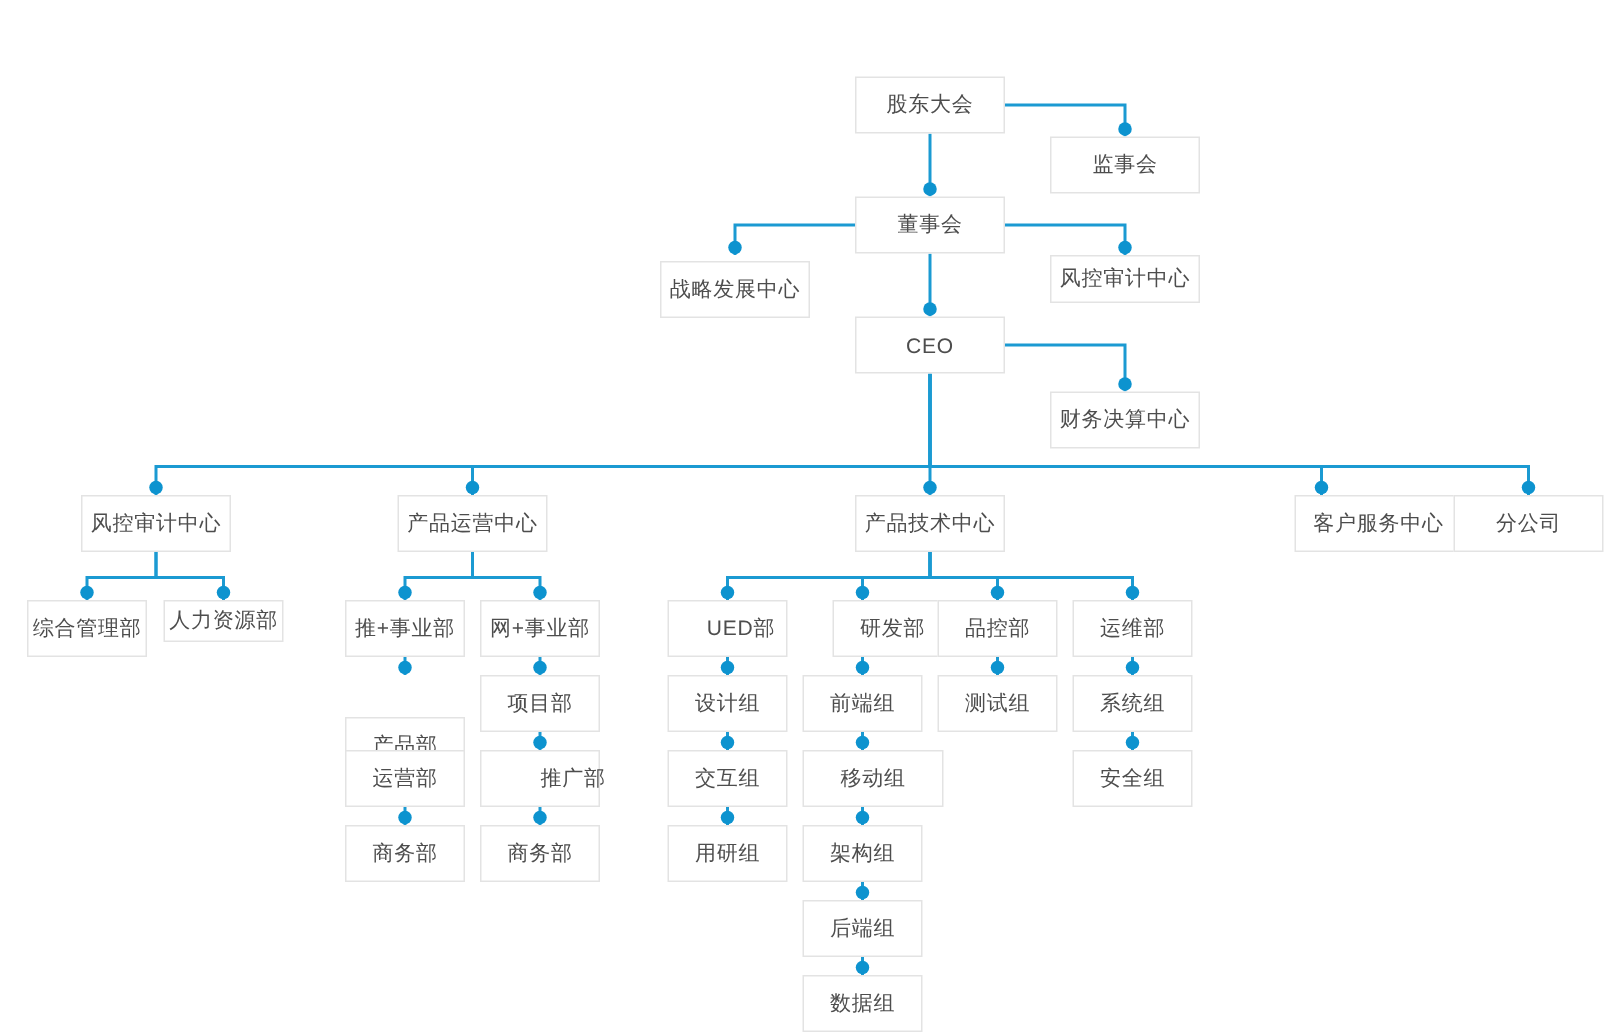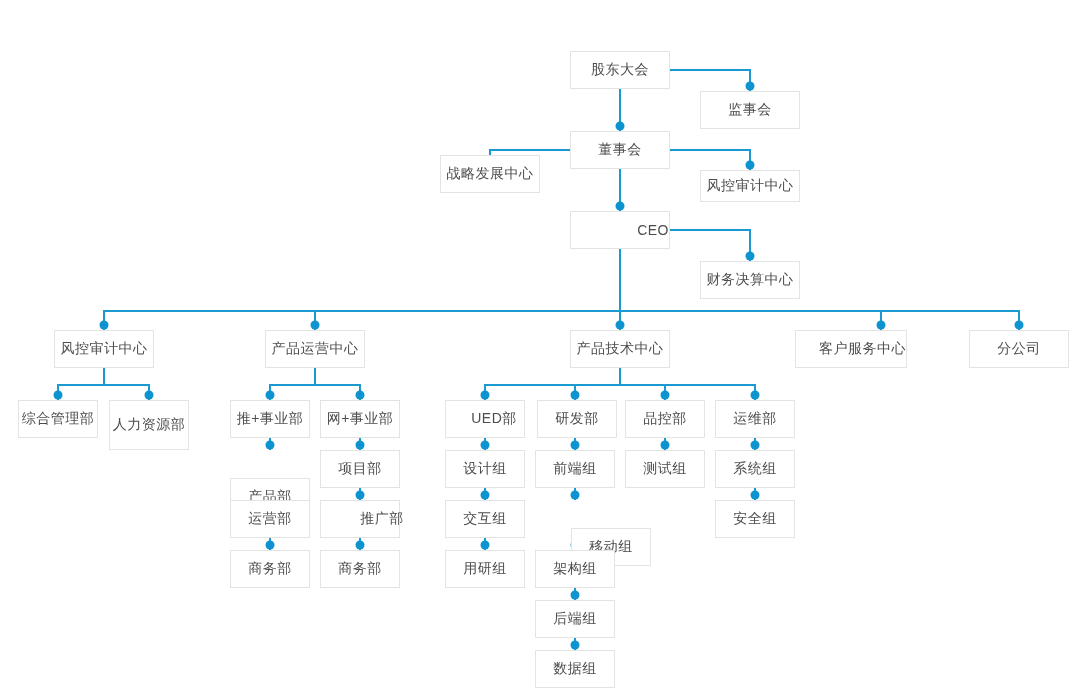--- a/index.html
+++ b/index.html
@@ -123,51 +123,51 @@
   <div id="nodes" class="nodes">
       <div class="node" style="left: 570px; top: 51px; width: 100px; height: 38px;">
         <span>股东大会</span>
       </div>
       <div class="node" style="left: 700px; top: 91px; width: 100px; height: 38px;">
         <span>监事会</span>
       </div>
       <div class="node" style="left: 570px; top: 131px; width: 100px; height: 38px;">
         <span>董事会</span>
       </div>
-      <div class="node" style="left: 440px; top: 155px; width: 100px; height: 38px;">
+      <div class="node" style="left: 440px; top: 174px; width: 100px; height: 38px;">
         <span>战略发展中心</span>
       </div>
       <div class="node" style="left: 700px; top: 170px; width: 100px; height: 32px;">
         <span>风控审计中心</span>
       </div>
-      <div class="node" style="left: 570px; top: 211px; width: 100px; height: 38px; justify-content: flex-end;">
+      <div class="node" style="left: 570px; top: 211px; width: 100px; height: 38px;">
         <span>CEO</span>
       </div>
       <div class="node" style="left: 700px; top: 261px; width: 100px; height: 38px;">
         <span>财务决算中心</span>
       </div>
       <div class="node" style="left: 54px; top: 330px; width: 100px; height: 38px;">
         <span>风控审计中心</span>
       </div>
       <div class="node" style="left: 265px; top: 330px; width: 100px; height: 38px;">
         <span>产品运营中心</span>
       </div>
       <div class="node" style="left: 570px; top: 330px; width: 100px; height: 38px;">
         <span>产品技术中心</span>
       </div>
-      <div class="node" style="left: 795px; top: 330px; width: 112px; height: 38px; justify-content: flex-end;">
+      <div class="node" style="left: 863px; top: 330px; width: 112px; height: 38px;">
         <span>客户服务中心</span>
       </div>
       <div class="node" style="left: 969px; top: 330px; width: 100px; height: 38px;">
         <span>分公司</span>
       </div>
       <div class="node" style="left: 18px; top: 400px; width: 80px; height: 38px;">
         <span>综合管理部</span>
       </div>
-      <div class="node" style="left: 109px; top: 400px; width: 80px; height: 50px;">
+      <div class="node" style="left: 109px; top: 400px; width: 80px; height: 28px;">
         <span>人力资源部</span>
       </div>
       <div class="node" style="left: 230px; top: 400px; width: 80px; height: 38px;">
         <span>推+事业部</span>
       </div>
       <div class="node" style="left: 320px; top: 400px; width: 80px; height: 38px;">
         <span>网+事业部</span>
       </div>
       <div class="node" style="left: 230px; top: 450px; width: 80px; height: 38px; margin-top: 28px;">
         <span>产品部</span>
@@ -192,27 +192,27 @@
       </div>
       <div class="node" style="left: 445px; top: 450px; width: 80px; height: 38px;">
         <span>设计组</span>
       </div>
       <div class="node" style="left: 445px; top: 500px; width: 80px; height: 38px;">
         <span>交互组</span>
       </div>
       <div class="node" style="left: 445px; top: 550px; width: 80px; height: 38px;">
         <span>用研组</span>
       </div>
-      <div class="node" style="left: 537px; top: 400px; width: 80px; height: 38px;">
+      <div class="node" style="left: 555px; top: 400px; width: 80px; height: 38px;">
         <span>研发部</span>
       </div>
       <div class="node" style="left: 535px; top: 450px; width: 80px; height: 38px; justify-content: center;">
         <span>前端组</span>
       </div>
-      <div class="node" style="left: 535px; top: 528px; width: 80px; height: 38px; margin-left: 36px;">
+      <div class="node" style="left: 535px; top: 500px; width: 94px; height: 38px;">
         <span>移动组</span>
       </div>
       <div class="node" style="left: 535px; top: 550px; width: 80px; height: 38px;">
         <span>架构组</span>
       </div>
       <div class="node" style="left: 535px; top: 600px; width: 80px; height: 38px;">
         <span>后端组</span>
       </div>
       <div class="node" style="left: 535px; top: 650px; width: 80px; height: 38px;">
         <span>数据组</span>

